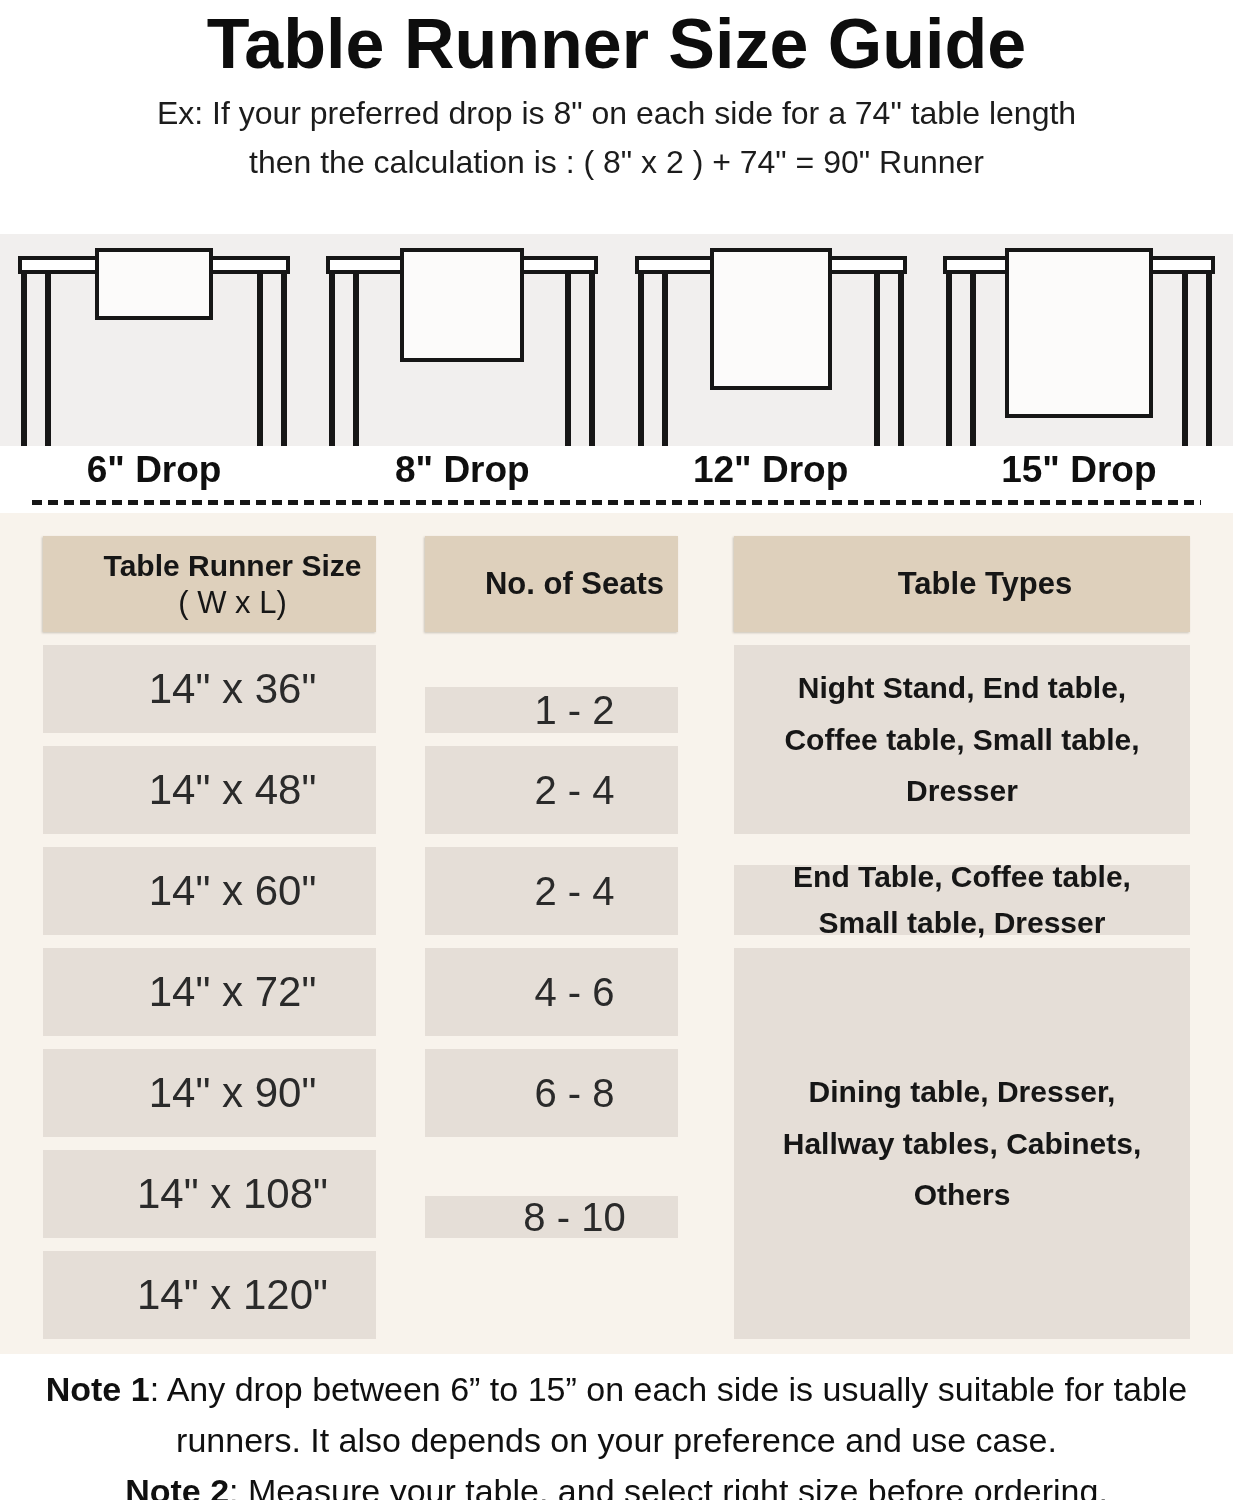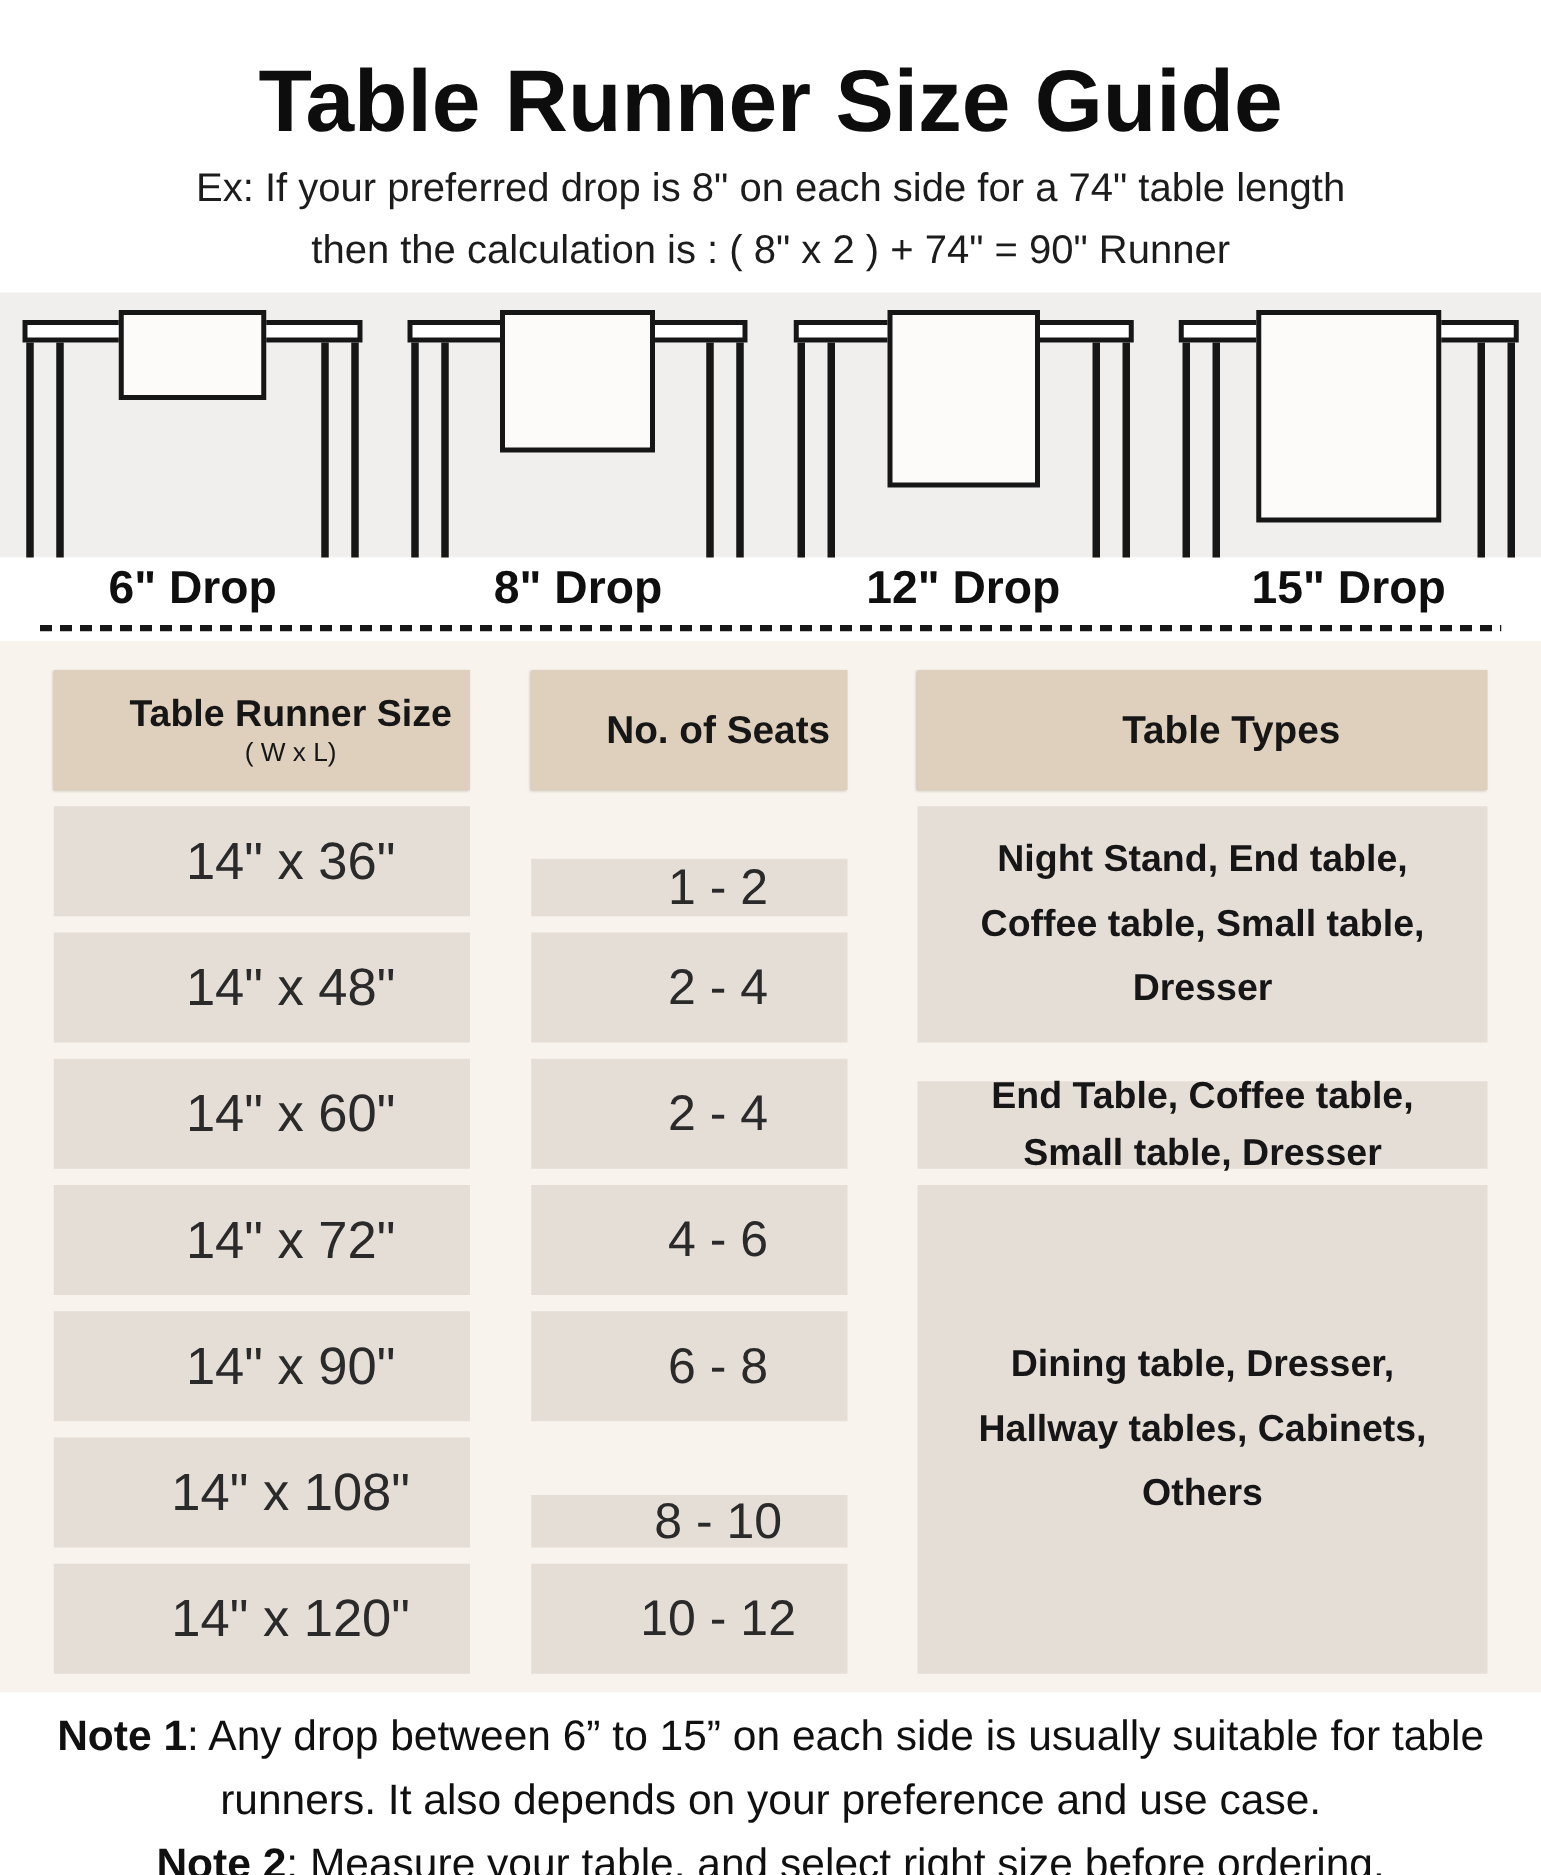--- a/index.html
+++ b/index.html
@@ -10,21 +10,21 @@
     --stripbg:#f1efee;
   }
   *{margin:0;padding:0;box-sizing:border-box;}
   html,body{width:1233px;}
   body{
     width:1233px;height:1500px;overflow:hidden;background:#ffffff;
     font-family:"Liberation Sans","DejaVu Sans",sans-serif;color:var(--ink);
   }
   
   .top{padding-top:6px;text-align:center;background:#ffffff;height:234px;}
-  .top h1{font-size:70px;font-weight:bold;letter-spacing:0;line-height:1.1;color:#0d0d0d;margin-top:37px;}
+  .top h1{font-size:70px;font-weight:bold;letter-spacing:0;line-height:1.1;color:#0d0d0d;}
   .formula{font-size:33px;margin-top:9px;color:#1c1c1c;}
   .example{font-size:32px;margin-top:12px;color:#1c1c1c;}
   
   .figures{height:212px;background:var(--stripbg);display:flex;}
   .figcol{width:25%;height:100%;display:flex;justify-content:center;}
   .fig{position:relative;width:272px;height:100%;}
   .tabletop{position:absolute;top:22px;left:0;right:0;height:18px;background:#fff;border:4px solid var(--ink);}
   .leg{position:absolute;top:40px;bottom:0;width:6px;background:var(--ink);}
   .leg.l1{left:3px;} .leg.l2{left:27px;} .leg.l3{right:27px;} .leg.l4{right:3px;}
   .runner{position:absolute;top:14px;left:50%;transform:translateX(-50%);
@@ -46,21 +46,21 @@
     grid-template-columns:333px 49px 253px 56px 456px;
     grid-template-rows:96px repeat(7,88px);
     row-gap:13px;
     padding:23px 43px 15px 43px;
   }
   .cell{display:flex;flex-direction:column;align-items:center;justify-content:center;
         text-align:center;background:var(--rowbg);padding-left:46px;}
   .hcell{background:var(--hdrbg);box-shadow:-1px 1px 2px rgba(120,105,85,.35);}
   .c1{grid-column:1;} .c2{grid-column:3;} .c3{grid-column:5;}
   .hdr-title{font-size:30px;font-weight:bold;line-height:1.25;}
-  .hdr-sub{font-size:21px;line-height:1.2;}
+  .hdr-sub{font-size:31px;line-height:1.2;}
   .hdr-one{font-size:31px;font-weight:bold;}
   .size-val{font-size:42px;color:#2a2a2a;}
   .seats-val{font-size:40px;color:#2a2a2a;}
   .type-cell{font-size:30px;font-weight:bold;line-height:1.72;padding:18px 18px;}
   .typeA{grid-row:2/4;}
   .typeB{grid-row:4/5;line-height:1.55;margin-top:18px;}
   .typeC{grid-row:5/9;}
   
   .notes{background:#fff;padding:10px 8px 0;text-align:center;}
   .note{font-size:34px;line-height:1.5;color:#101010;}
@@ -150,21 +150,20 @@
     <div class="cell c1 size-val" style="grid-row:5;">14" x 72"</div>
     <div class="cell c2 seats-val" style="grid-row:5;">4 - 6</div>
 
     <div class="cell c1 size-val" style="grid-row:6;">14" x 90"</div>
     <div class="cell c2 seats-val" style="grid-row:6;">6 - 8</div>
 
     <div class="cell c1 size-val" style="grid-row:7;">14" x 108"</div>
     <div class="cell c2 seats-val" style="grid-row:7;margin-top:46px;">8 - 10</div>
 
     <div class="cell c1 size-val" style="grid-row:8;">14" x 120"</div>
-    <div class="cell c2 seats-val" style="grid-row:8;">10 - 12</div>
 
     <div class="cell c3 type-cell typeA">Night Stand, End table, Coffee table, Small table, Dresser</div>
     <div class="cell c3 type-cell typeB">End Table, Coffee table, Small table, Dresser</div>
     <div class="cell c3 type-cell typeC">Dining table, Dresser, Hallway tables, Cabinets, Others</div>
   </section>
 
   <footer class="notes">
     <p class="note"><b>Note 1</b><span>: Any drop between 6” to 15” on each side is usually suitable for table runners. It also depends on your preference and use case.</span></p>
     <p class="note"><b>Note 2</b><span>: Measure your table, and select right size before ordering.</span></p>
   </footer>

